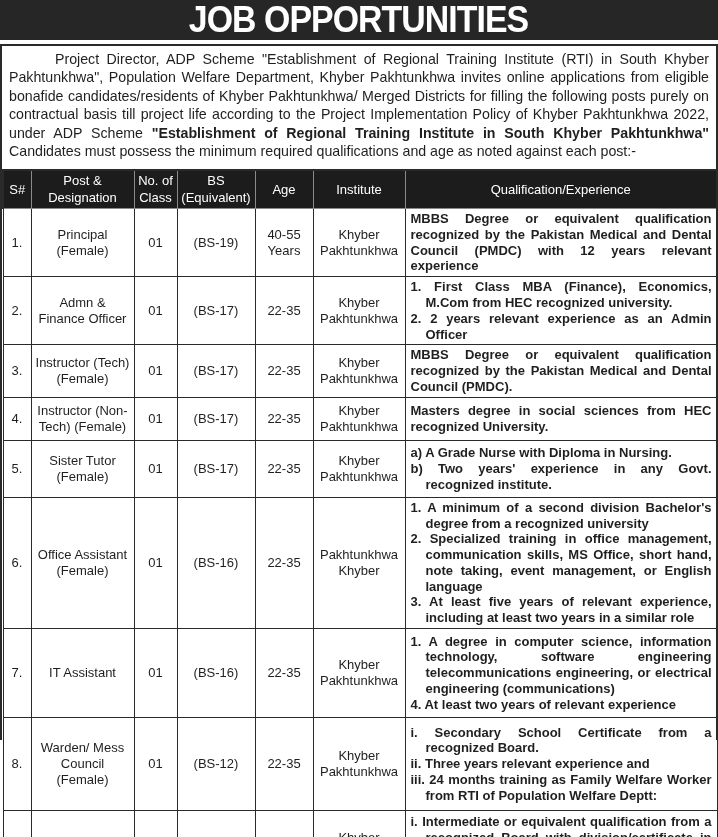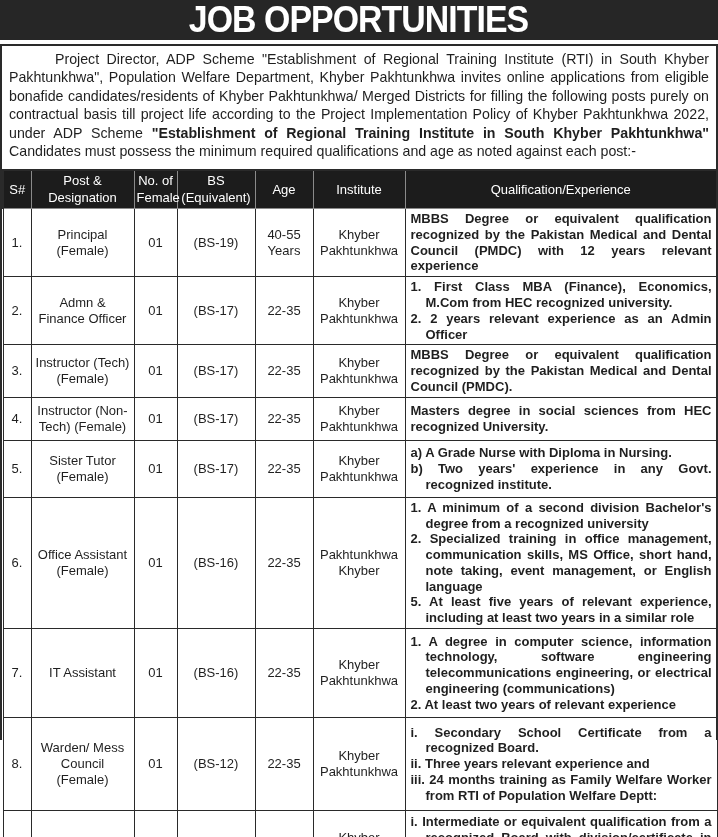--- a/index.html
+++ b/index.html
@@ -84,21 +84,21 @@
           <col class="c3">
           <col class="c4">
           <col class="c5">
           <col class="c6">
           <col class="c7">
       </colgroup>
       <thead>
         <tr>
           <th>S#</th>
           <th>Post &amp; Designation</th>
-          <th>No. of Female</th>
+          <th>No. of Class</th>
           <th>BS (Equivalent)</th>
           <th>Age</th>
           <th>Institute</th>
           <th>Qualification/Experience</th>
         </tr>
       </thead>
       <tbody id="rows">
   <tr>
     <td class="c-sno">1.</td>
     <td class="c-post">Principal (Female)</td>
@@ -164,34 +164,34 @@
   <tr>
     <td class="c-sno">6.</td>
     <td class="c-post">Office Assistant (Female)</td>
     <td class="c-posts">01</td>
     <td class="c-bs">(BS-16)</td>
     <td class="c-age">22-35</td>
     <td class="c-domicile">Pakhtunkhwa Khyber</td>
     <td class="c-qual">
               <div class="qual-item list">1. A minimum of a second division Bachelor's degree from a recognized university</div>
               <div class="qual-item list">2. Specialized training in office management, communication skills, MS Office, short hand, note taking, event management, or English language</div>
-              <div class="qual-item list">5. At least five years of relevant experience, including at least two years in a similar role</div>
+              <div class="qual-item list">3. At least five years of relevant experience, including at least two years in a similar role</div>
             </td>
   </tr>
 
   <tr>
     <td class="c-sno">7.</td>
     <td class="c-post">IT Assistant</td>
     <td class="c-posts">01</td>
     <td class="c-bs">(BS-16)</td>
     <td class="c-age">22-35</td>
     <td class="c-domicile">Khyber Pakhtunkhwa</td>
     <td class="c-qual">
               <div class="qual-item list">1. A degree in computer science, information technology, software engineering telecommunications engineering, or electrical engineering (communications)</div>
-              <div class="qual-item list">2. At least two years of relevant experience</div>
+              <div class="qual-item list">4. At least two years of relevant experience</div>
             </td>
   </tr>
 
   <tr>
     <td class="c-sno">8.</td>
     <td class="c-post">Warden/ Mess Council (Female)</td>
     <td class="c-posts">01</td>
     <td class="c-bs">(BS-12)</td>
     <td class="c-age">22-35</td>
     <td class="c-domicile">Khyber Pakhtunkhwa</td>

